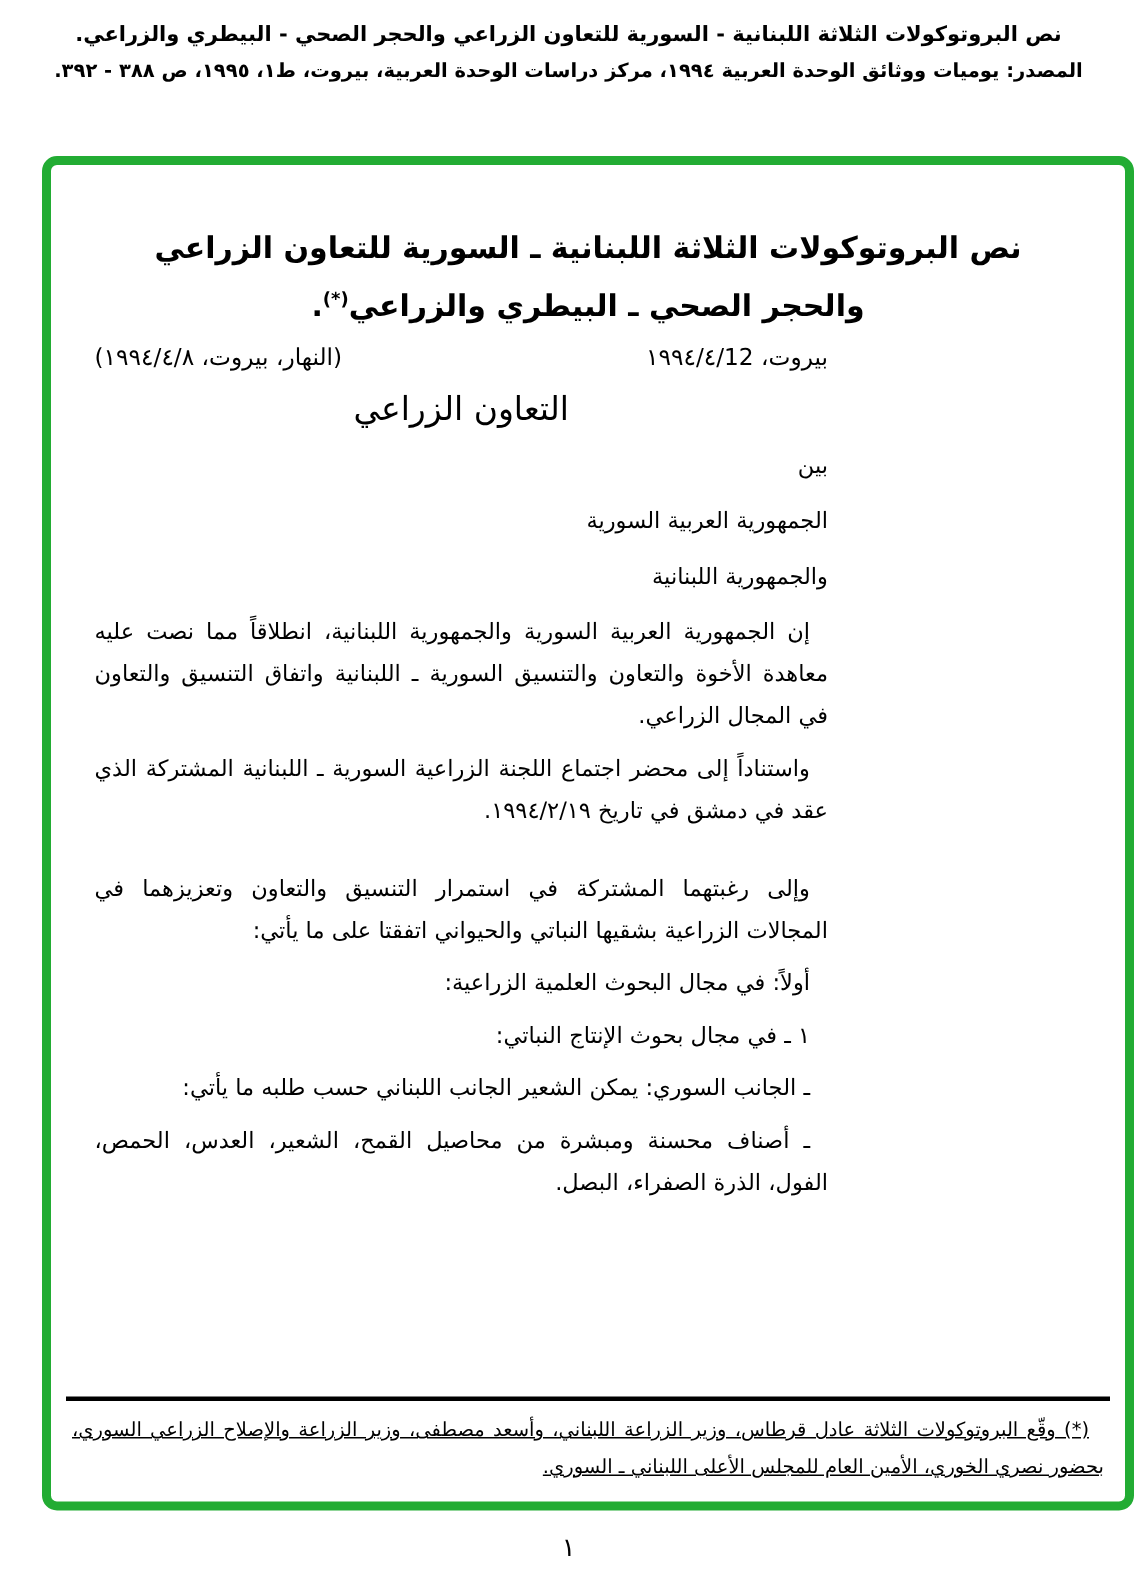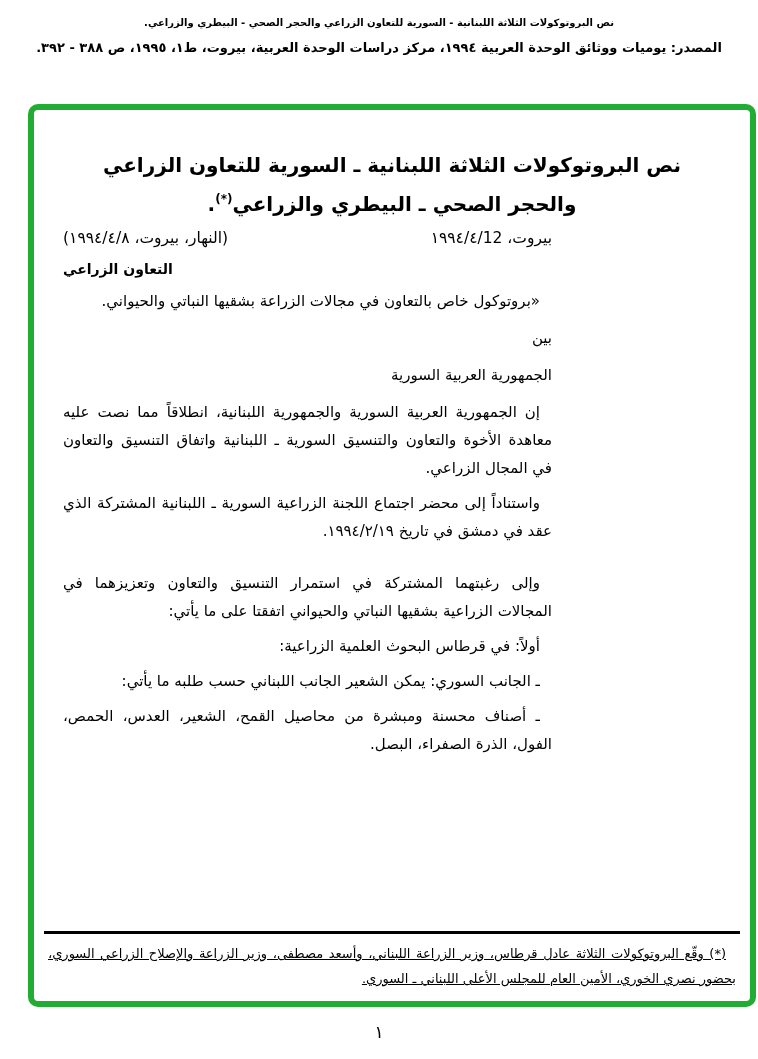--- a/index.html
+++ b/index.html
@@ -7,21 +7,21 @@
     position:relative;
     width:758px;height:1059px;
     background:#ffffff;
     color:#000;
     font-family:"DejaVu Sans",sans-serif;
     direction:rtl;
     overflow:hidden;
   }
   
   .hdr{padding-top:12px;text-align:center;}
-  .hdr-title{font-size:10px;font-weight:700;line-height:22px;padding:0 30px;}
+  .hdr-title{font-size:14px;font-weight:700;line-height:22px;padding:0 30px;}
   .hdr-source{font-size:13px;font-weight:700;margin-top:6px;padding:0 30px;}
 
   
   .green-box{
     position:absolute;left:28px;top:104px;
     width:728px;height:903px;
     box-sizing:border-box;
     border:6px solid var(--green,#22ac33);
     border-radius:10px;
     background:#fff;
@@ -36,21 +36,21 @@
 
   .content-column{margin:0 198px 0 29px;direction:rtl;}
   
   .content-column{margin-left:29px;margin-right:198px;}
 
   .dateline{
     display:flex;justify-content:space-between;align-items:baseline;
     font-size:15.5px;margin-top:8px;
   }
   .section-title{
-    font-size:14px;font-weight:700;text-align:left;
+    font-size:22px;font-weight:400;text-align:center;
     margin:14px 0 10px;
   }
   .para{
     font-size:15px;line-height:28px;
     margin:7px 0;
     text-align:justify;
     text-indent:12px;
   }
   .standalone{
     font-size:15px;line-height:28px;
@@ -90,35 +90,36 @@
 
     <div class="content-column">
 
       <div class="dateline">
         <span>بيروت، ١٩٩٤/٤/12</span>
         <span>(النهار، بيروت، ١٩٩٤/٤/٨)</span>
       </div>
 
       <h2 class="section-title">التعاون الزراعي</h2>
 
-      <p class="para">«بروتوكول خاص بالتعاون في مجالات الزراعة بشقيها النباتي والحيواني.</p>
 
       <p class="standalone">بين</p>
 
       <p class="standalone">الجمهورية العربية السورية</p>
 
+      <p class="standalone">والجمهورية اللبنانية</p>
 
       <p class="para">إن الجمهورية العربية السورية والجمهورية اللبنانية، انطلاقاً مما نصت عليه معاهدة الأخوة والتعاون والتنسيق السورية ـ اللبنانية واتفاق التنسيق والتعاون في المجال الزراعي.</p>
 
       <p class="para">واستناداً إلى محضر اجتماع اللجنة الزراعية السورية ـ اللبنانية المشتركة الذي عقد في دمشق في تاريخ ١٩٩٤/٢/١٩.</p>
 
       <p class="para mt-lg">وإلى رغبتهما المشتركة في استمرار التنسيق والتعاون وتعزيزهما في المجالات الزراعية بشقيها النباتي والحيواني اتفقتا على ما يأتي:</p>
 
-      <p class="para">أولاً: في قرطاس البحوث العلمية الزراعية:</p>
+      <p class="para">أولاً: في مجال البحوث العلمية الزراعية:</p>
 
+      <p class="para">١ ـ في مجال بحوث الإنتاج النباتي:</p>
 
       <p class="para">ـ الجانب السوري: يمكن الشعير الجانب اللبناني حسب طلبه ما يأتي:</p>
 
       <p class="para">ـ أصناف محسنة ومبشرة من محاصيل القمح، الشعير، العدس، الحمص، الفول، الذرة الصفراء، البصل.</p>
 
     </div>
 
     <div class="footnote-wrap">
       <div class="footnote-rule"></div>
       <p class="footnote-text">(*) وقّع البروتوكولات الثلاثة عادل قرطاس، وزير الزراعة اللبناني، وأسعد مصطفى، وزير الزراعة والإصلاح الزراعي السوري، بحضور نصري الخوري، الأمين العام للمجلس الأعلى اللبناني ـ السوري.</p>

